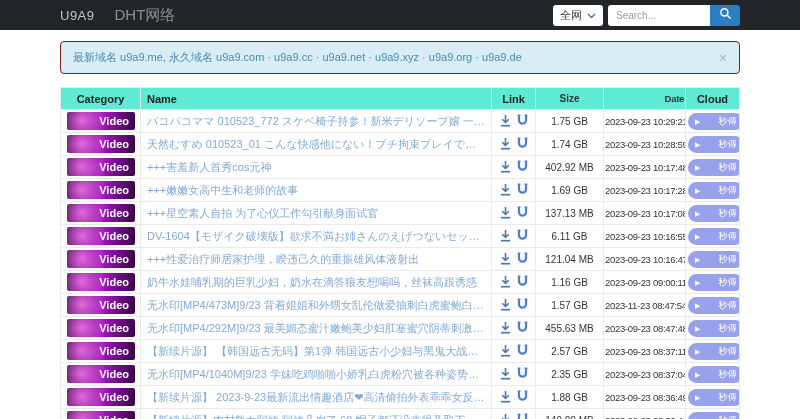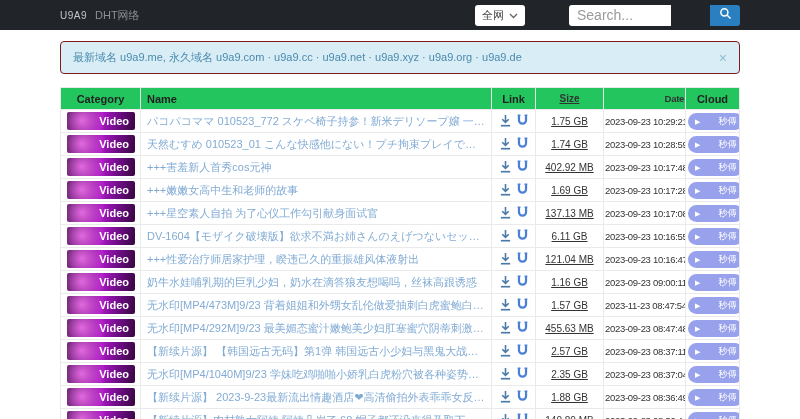--- a/index.html
+++ b/index.html
@@ -1,44 +1,44 @@
 <!DOCTYPE html>
 <html><head>
 <meta charset="utf-8">
 <style>
   * { box-sizing: border-box; margin: 0; padding: 0; }
   html,body { width: 800px; height: 419px; overflow: hidden; background:#fff;
     font-family: "Liberation Sans", "DejaVu Sans", sans-serif; }
 
   
   .navbar { height:30px; background:#212529; display:flex; align-items:center; padding:0 60px; }
-  .brand { color:#c3c6c9; font-size:10px; margin-right:8px; letter-spacing:.5px; cursor:pointer; }
-  .nav-link { color:#8d9093; font-size:11px; cursor:pointer; }
-  .search { margin-left:auto; display:flex; align-items:center;gap:39px; }
+  .brand { color:#c3c6c9; font-size:13px; margin-right:20px; letter-spacing:.5px; cursor:pointer; }
+  .nav-link { color:#8d9093; font-size:15px; cursor:pointer; }
+  .search { margin-left:auto; display:flex; align-items:center; }
   .scope-select { background:#fff; border-radius:3px; height:21px; padding:0 7px; display:flex;
     align-items:center; gap:5px; font-size:11px; color:#444; margin-right:5px; cursor:pointer; }
-  .search-input { height:21px; width:102px; border:none; border-radius:3px 0 0 3px; padding:0 8px; font-size:14px; outline:none; color:#333; }
+  .search-input { height:21px; width:102px; border:none; border-radius:3px 0 0 3px; padding:0 8px; font-size:10px; outline:none; color:#333; }
   .search-input::placeholder { color:#9a9a9a; }
   .search-btn { height:21px; width:30px; background:#2a7fc1; border:none; border-radius:0 3px 3px 0;
     display:flex; align-items:center; justify-content:center; cursor:pointer; }
 
   
   .alert { margin:11px 60px 0; background:#d9edf7; border:1px solid #7f1d1d; color:#4a8bab;
     border-radius:4px; padding:8px 12px; font-size:11px; display:flex; align-items:center; }
   .alert .close { margin-left:auto; font-size:14px; line-height:10px; color:#90bed4; cursor:pointer; }
 
   
   table { border-collapse:collapse; width:680px; margin:13px 0 0 60px; table-layout:fixed; font-size:11px; }
   th, td { border:1px solid #eaeaea; padding:2px 6px; overflow:hidden; white-space:nowrap; }
-  th { height:22px; font-size:11px; color:#222; font-weight:bold; text-align:center; background:#22c55e; }
+  th { height:22px; font-size:11px; color:#222; font-weight:bold; text-align:center; background:#5eead4; }
   th.col-name { text-align:left; }
   td { height:22px; }
   .col-cat  { width:80px; }
   .col-link { width:44px; text-align:center; }
-  .col-size { width:68px; text-align:center; color:#333; font-size:10px;text-decoration:underline; }
+  .col-size { width:68px; text-align:center; color:#333; font-size:10px; }
   .col-date { width:82px; text-align:right; color:#333; font-size:9.5px; letter-spacing:-0.3px; padding:2px 1px; }
   .col-cloud{ width:54px; text-align:center; padding:2px 2px; }
 
   .badge { display:inline-flex; width:68px; height:18px; border-radius:2px; align-items:center;
     justify-content:flex-end; padding-right:6px; color:#fff; font-weight:bold; font-size:11px;
     cursor:pointer; vertical-align:middle;
     background:
       radial-gradient(circle at 22% 48%, rgba(233,110,228,.95) 0, rgba(233,110,228,0) 45%),
       linear-gradient(100deg,#30053c 0%,#7a108f 30%,#ab17c5 50%,#6e0d86 74%,#38063f 100%); }
 

